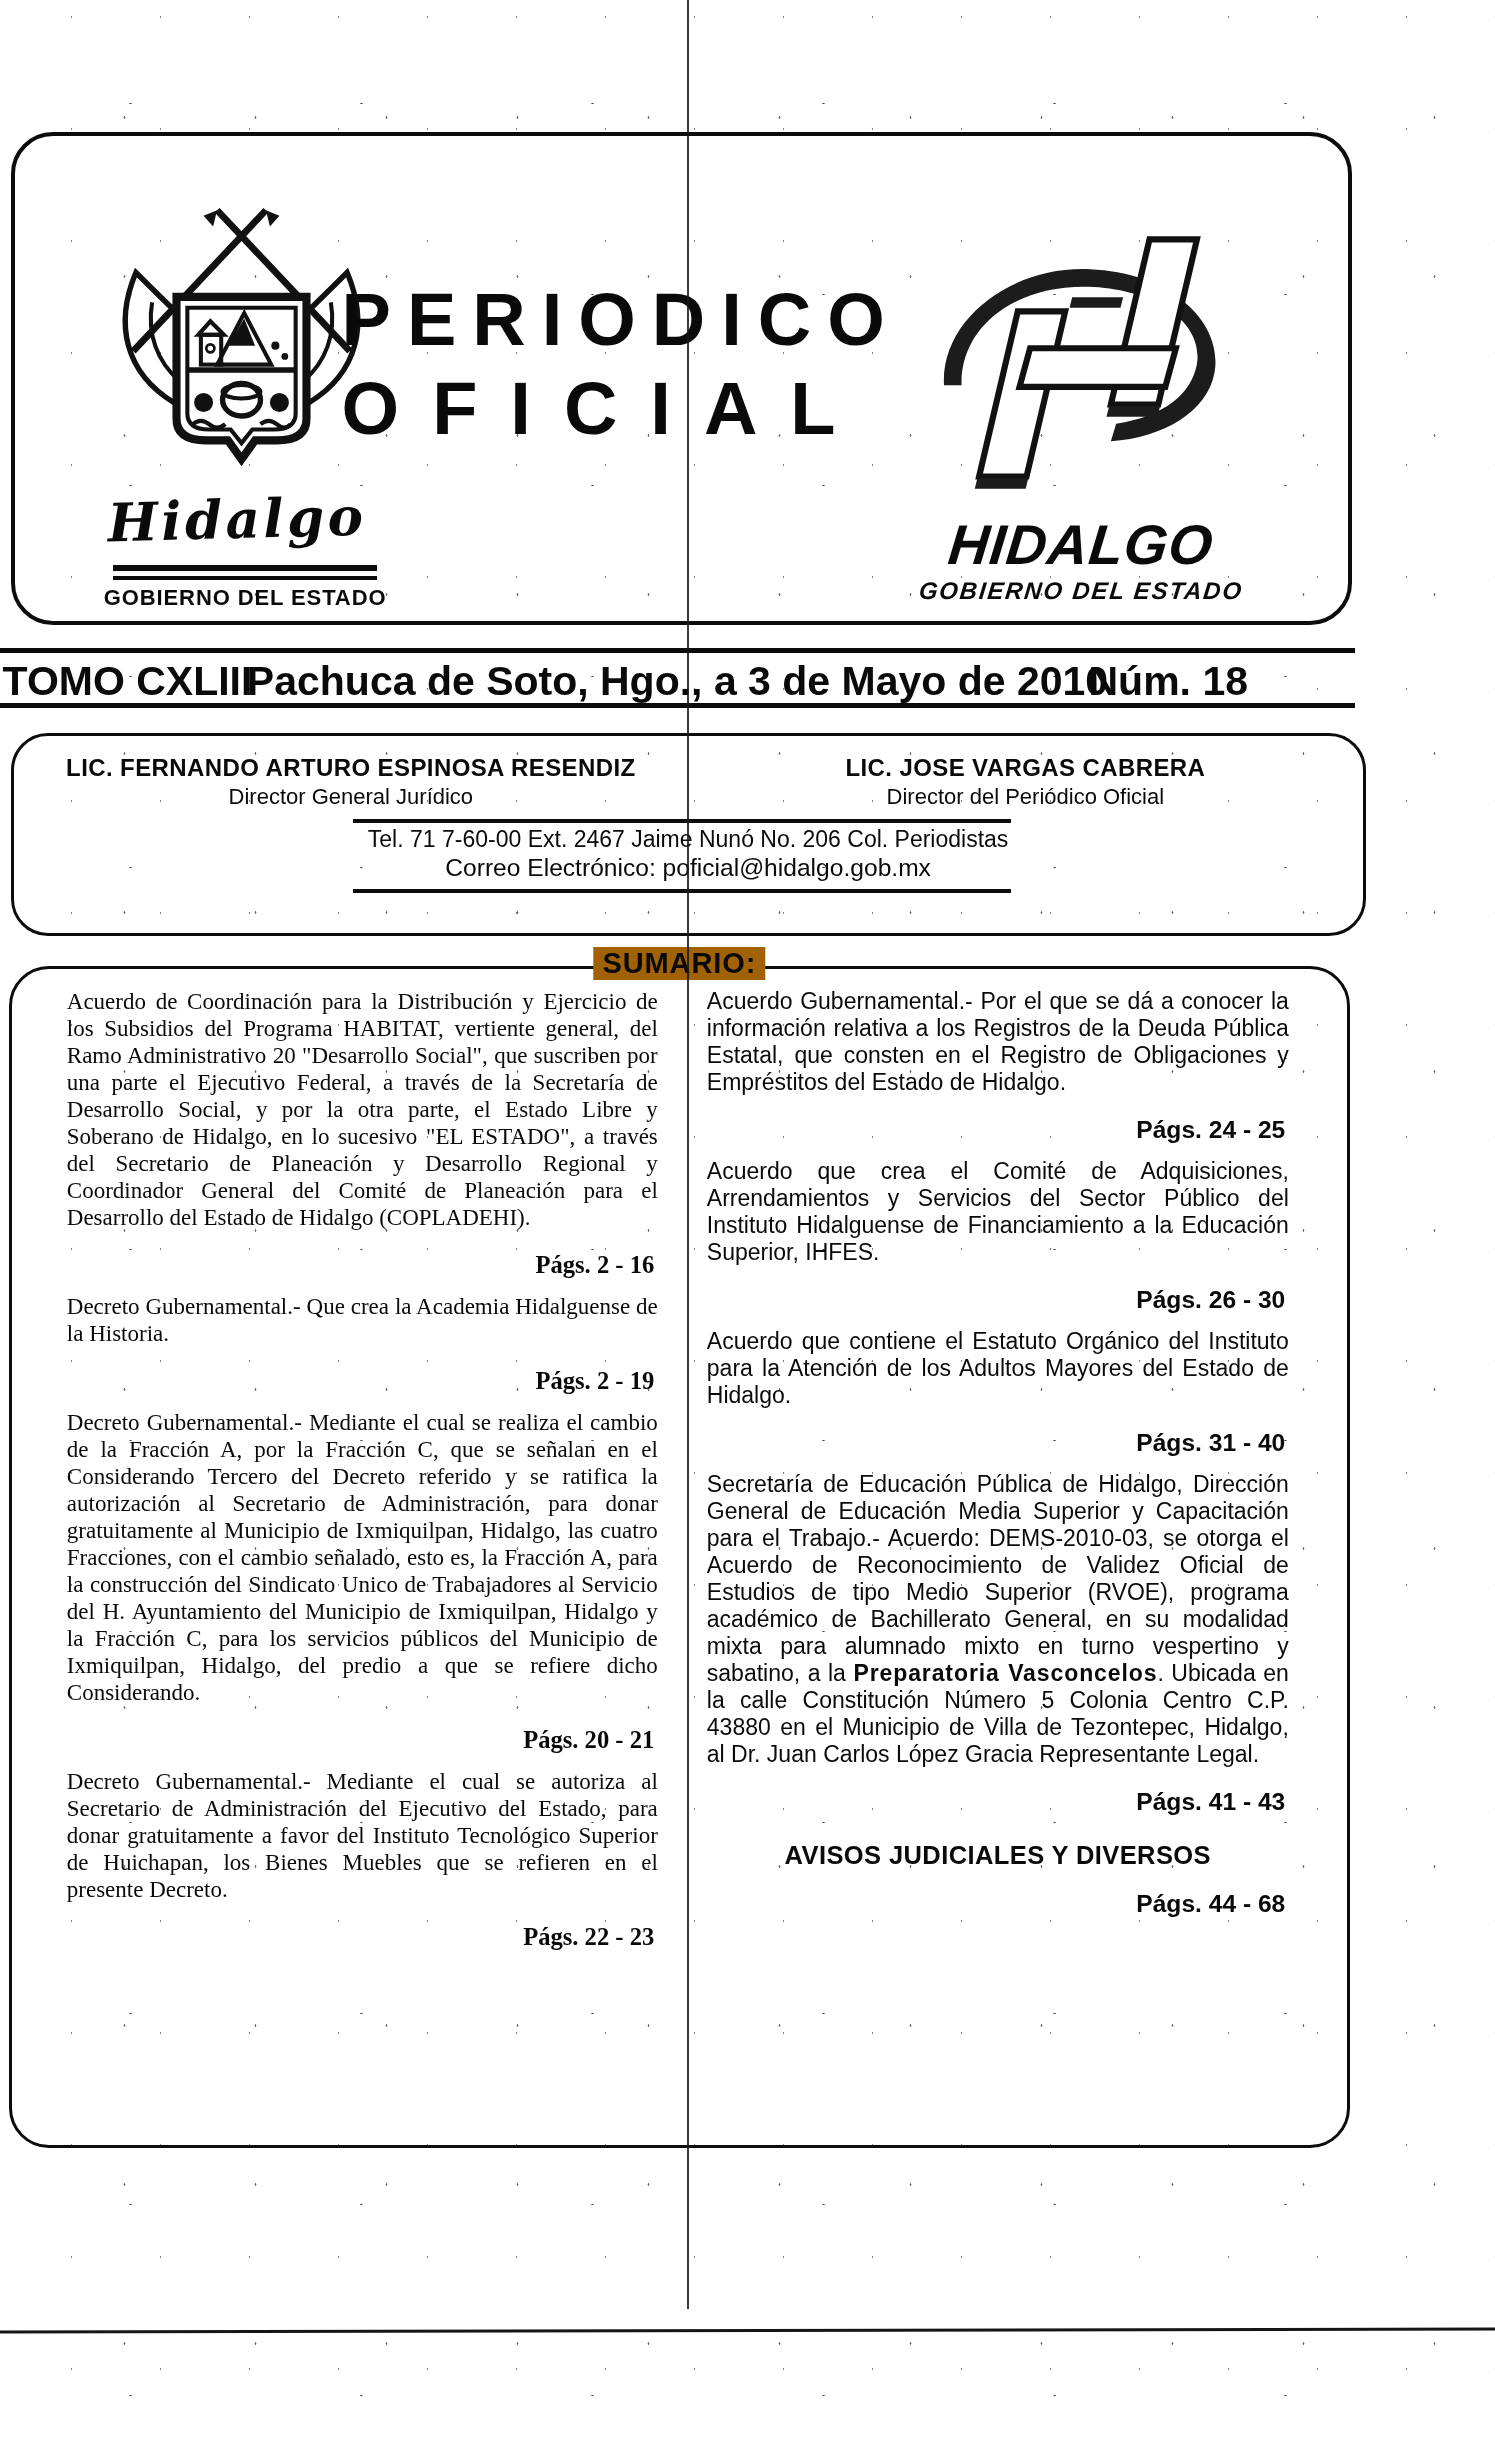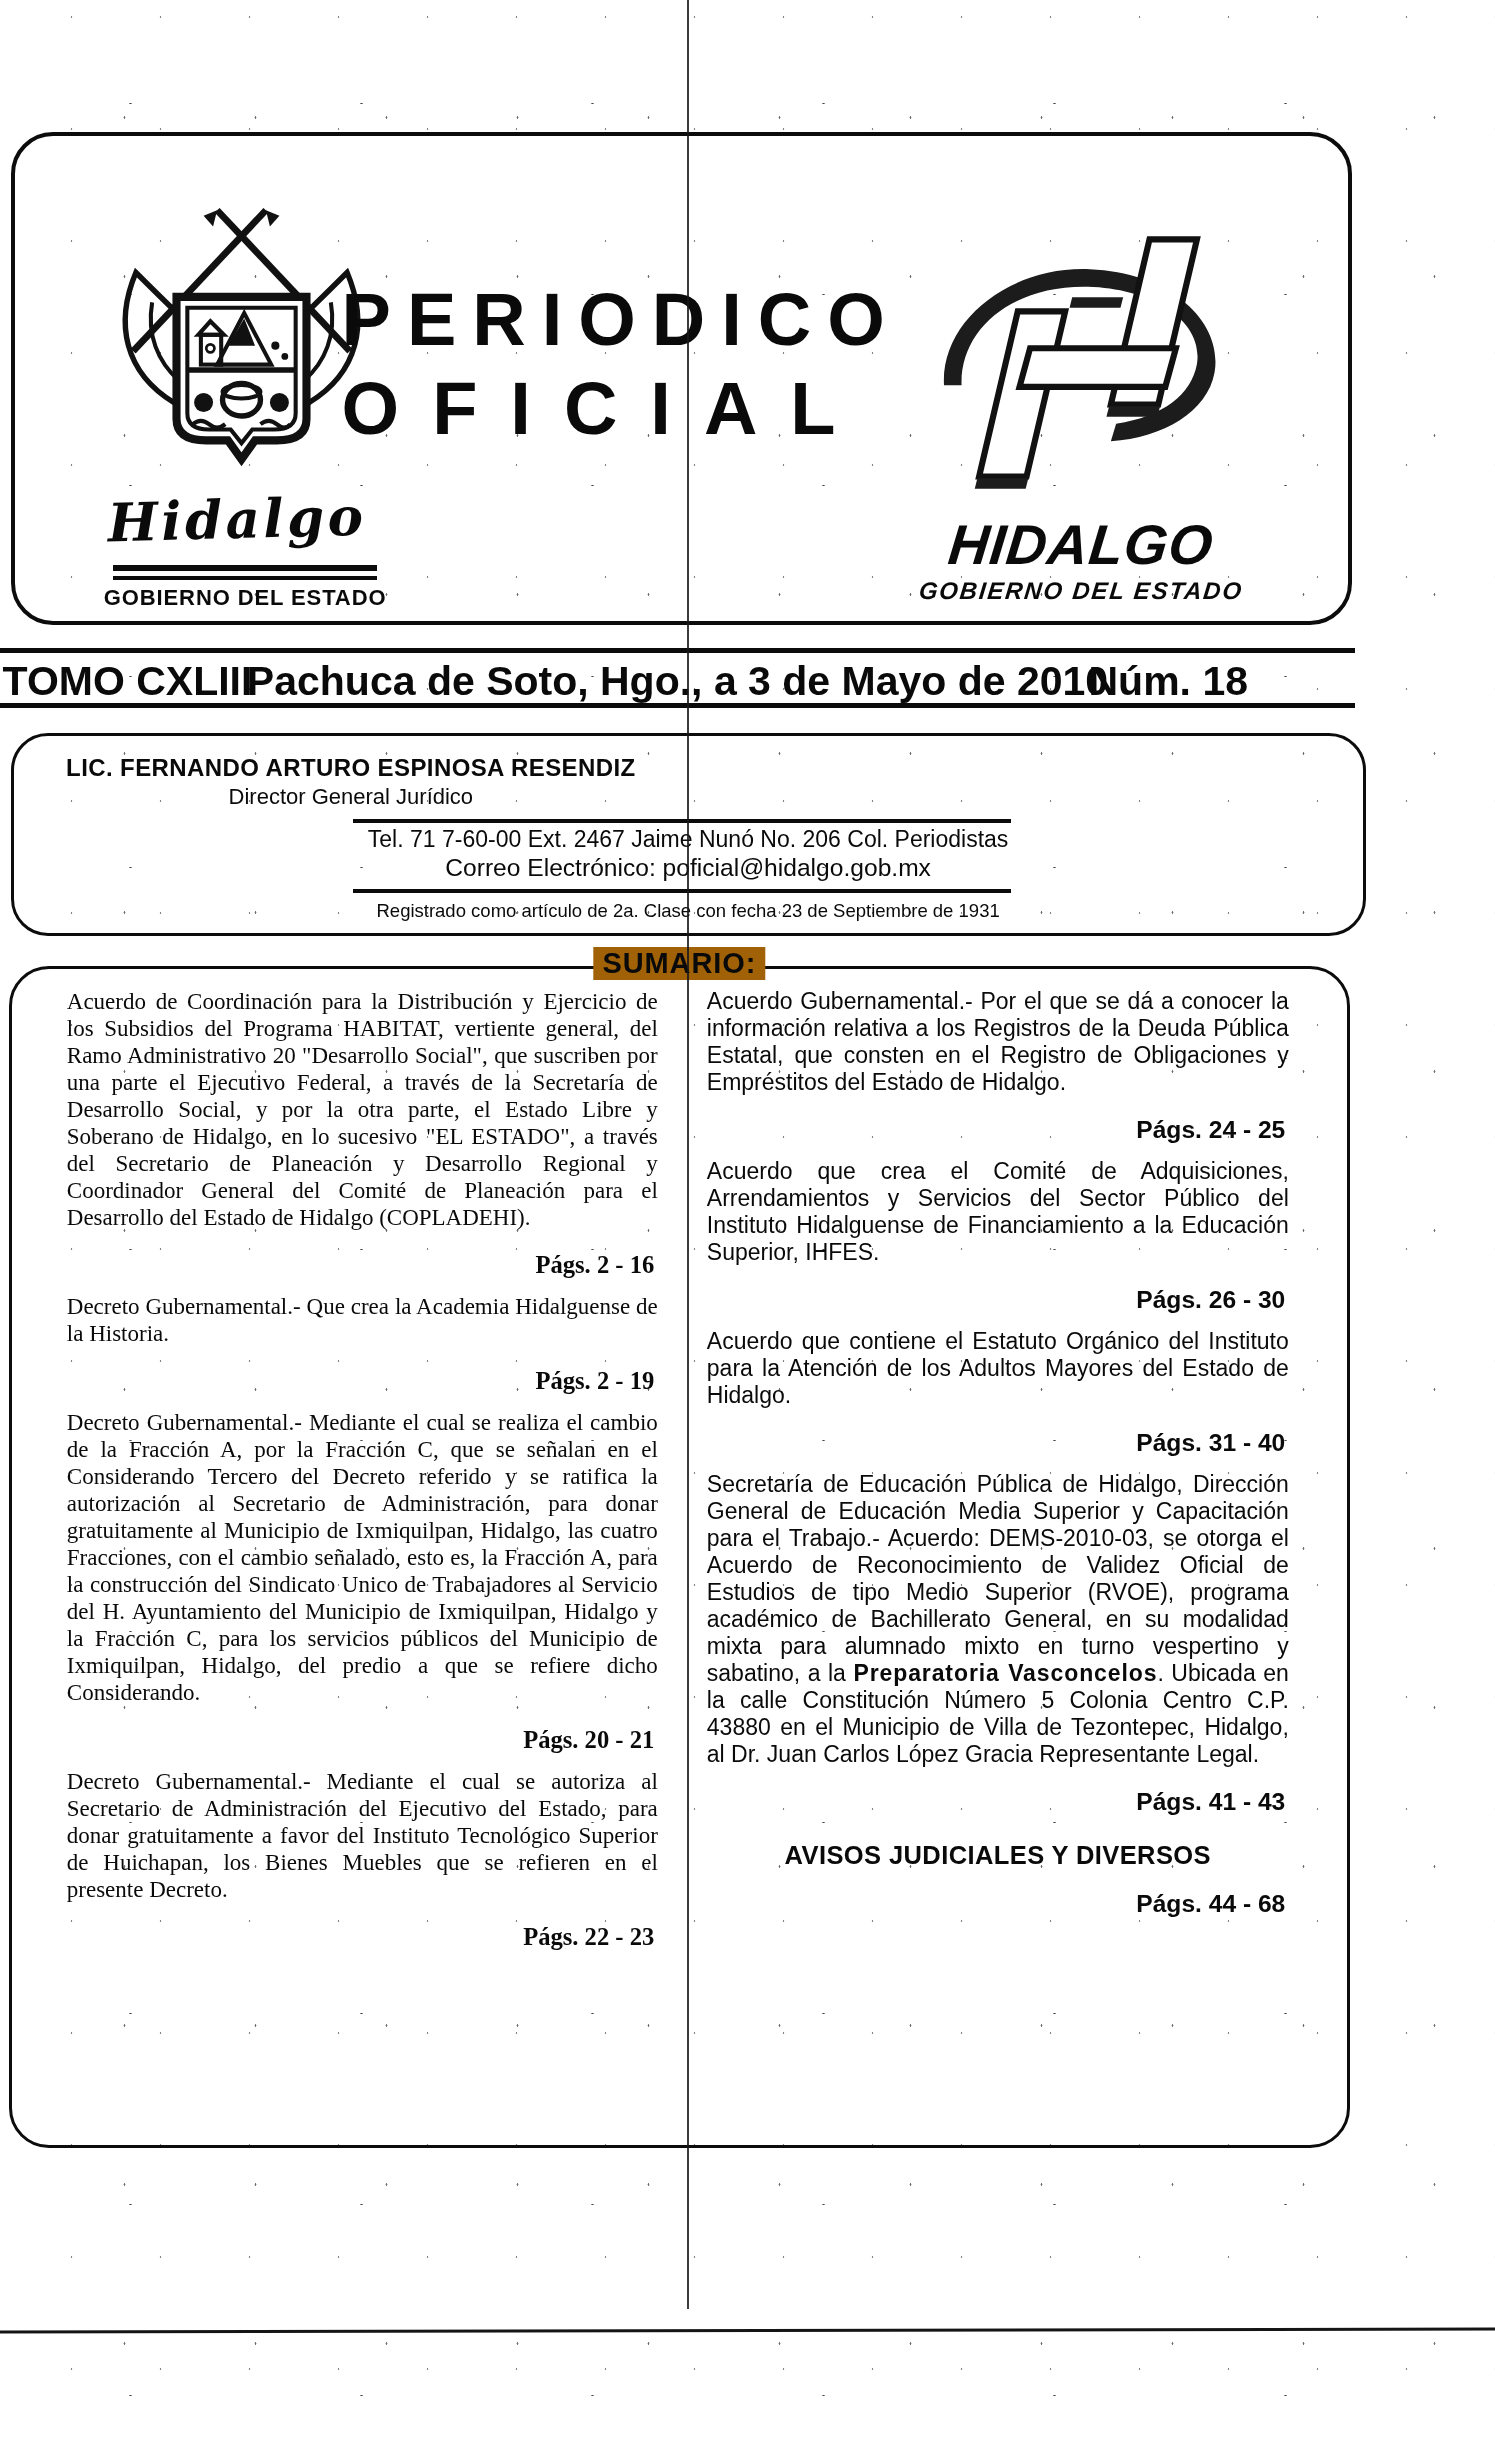--- a/index.html
+++ b/index.html
@@ -144,26 +144,29 @@
   <span class="num">Núm. 18</span>
 </div>
 <div class="rule bottom"></div>
 
 <div class="dirbox">
   <div class="dir-names">
     <div class="dir-cell">
       <div class="dir-name">LIC. FERNANDO ARTURO ESPINOSA RESENDIZ</div>
       <div class="dir-title">Director General Jurídico</div>
     </div>
+    <div class="dir-cell">
+      <div class="dir-name">LIC. JOSE VARGAS CABRERA</div>
+      <div class="dir-title">Director del Periódico Oficial</div>
+    </div>
   </div>
   <div class="dir-rule r1"></div>
   <div class="dir-tel">Tel. 71 7-60-00 Ext. 2467 Jaime Nunó No. 206 Col. Periodistas</div>
   <div class="dir-mail">Correo Electrónico: poficial@hidalgo.gob.mx</div>
   <div class="dir-rule r2"></div>
-  <div class="dir-reg">Registrado como artículo de 2a. Clase con fecha 23 de Septiembre de 1931</div>
 </div>
 
 <div class="sumario">
   <div class="sumario-label">SUMARIO:</div>
 
   <div class="col left">
     <div class="entry">
       <p class="entry-text">Acuerdo de Coordinación para la Distribución y Ejercicio de los Subsidios del Programa HABITAT, vertiente general, del Ramo Administrativo 20 "Desarrollo Social", que suscriben por una parte el Ejecutivo Federal, a través de la Secretaría de Desarrollo Social, y por la otra parte, el Estado Libre y Soberano de Hidalgo, en lo sucesivo "EL ESTADO", a través del Secretario de Planeación y Desarrollo Regional y Coordinador General del Comité de Planeación para el Desarrollo del Estado de Hidalgo (COPLADEHI).</p>
       <div class="pages">Págs. 2 - 16</div>
     </div>

